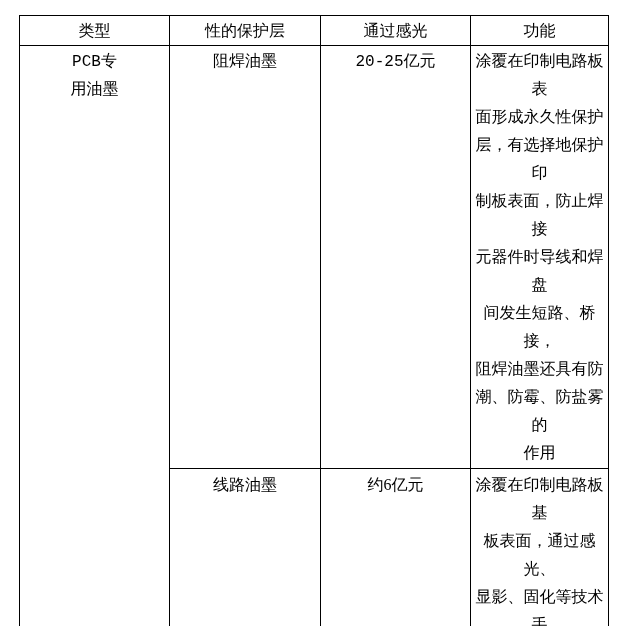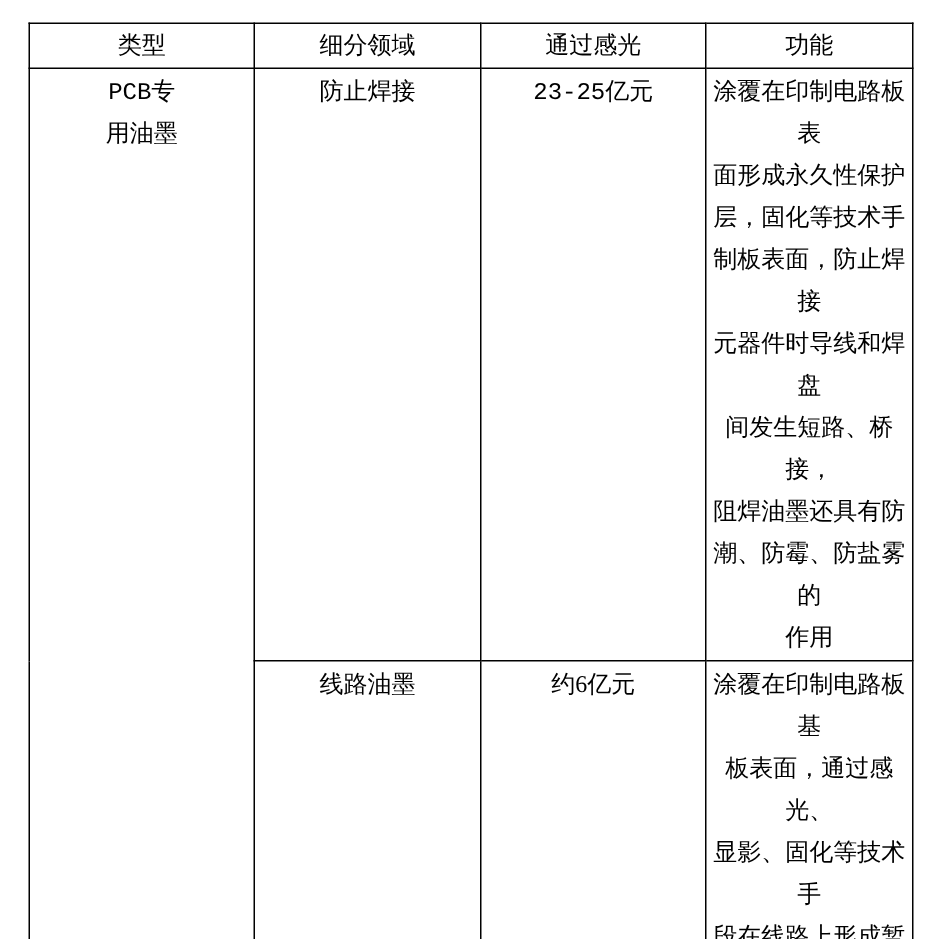--- a/index.html
+++ b/index.html
@@ -68,34 +68,34 @@
   <table class="ink-table">
     <colgroup>
       <col class="c1">
         <col class="c2">
         <col class="c3">
         <col class="c4">
     </colgroup>
     <thead>
       <tr>
         <th>类型</th>
-        <th>细分领域</th>
+        <th>性的保护层</th>
         <th>通过感光</th>
         <th>功能</th>
       </tr>
     </thead>
     <tbody>
       <tr class="row-1">
         <td rowspan="3">PCB专
 用油墨</td>
-        <td>防止焊接</td>
-        <td>23-25亿元</td>
+        <td>阻焊油墨</td>
+        <td>20-25亿元</td>
         <td class="func-cell">涂覆在印制电路板表
 面形成永久性保护
-层，固化等技术手
+层，有选择地保护印
 制板表面，防止焊接
 元器件时导线和焊盘
 间发生短路、桥接，
 阻焊油墨还具有防
 潮、防霉、防盐雾的
 作用</td>
       </tr>
       <tr class="row-2">
         <td>线路油墨</td>
         <td>约6亿元</td>

